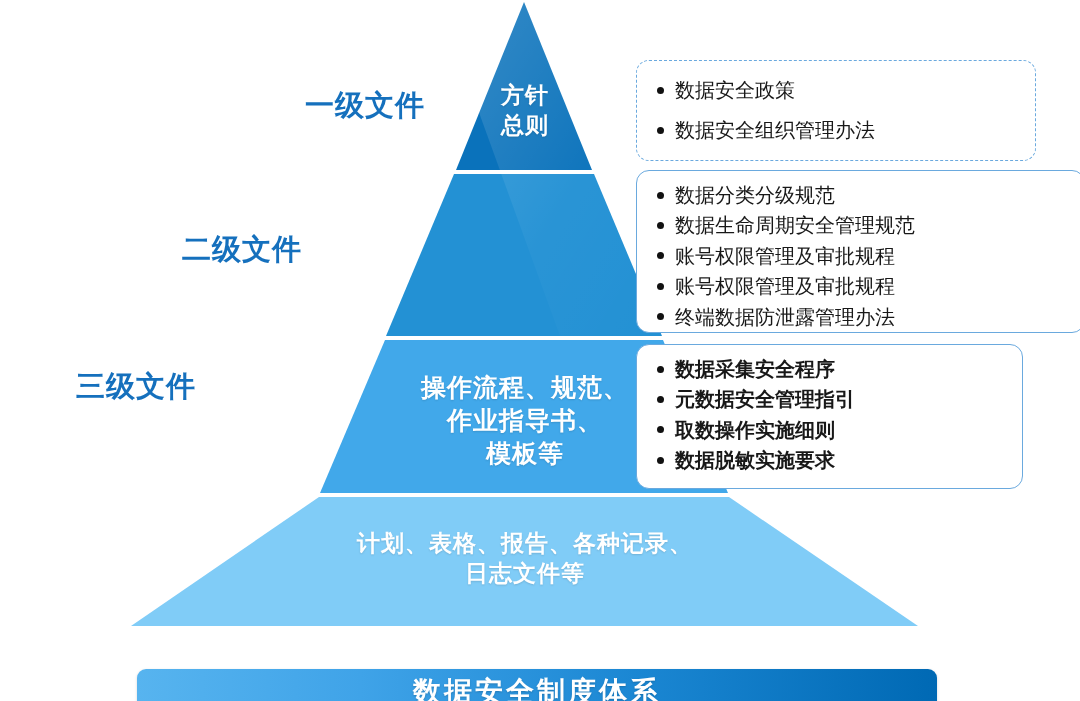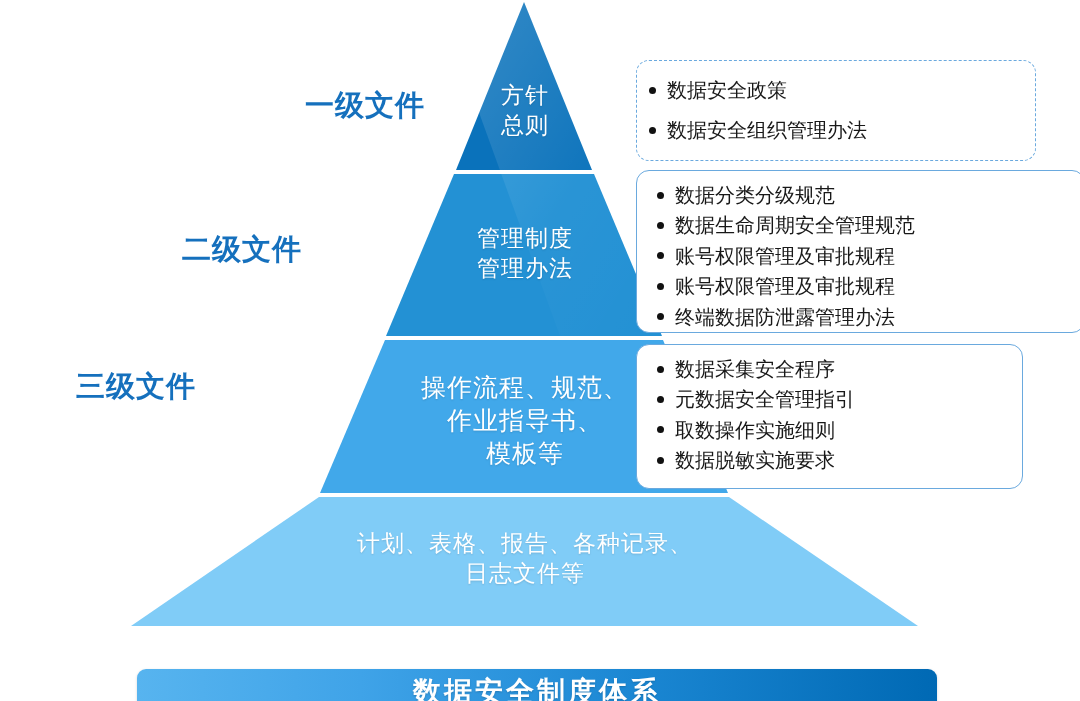--- a/index.html
+++ b/index.html
@@ -32,21 +32,21 @@
     width: 1080px;
     height: 701px;
     pointer-events: none;
   }
 
   
   .pyr-text {
     position: absolute;
     text-align: center;
     color: #ffffff;
-    font-weight: normal;
+    font-weight: bold;
     line-height: 1.32;
     letter-spacing: 1px;
     text-shadow: 0 1px 2px rgba(0,0,0,0.13);
     white-space: pre-line;
   }
   #pyr-text-1 {
     left: 455px; top: 80px; width: 140px;
     font-size: 23px;
   }
   #pyr-text-2 {
@@ -82,23 +82,23 @@
     border-radius: 13px;
     box-sizing: border-box;
     padding: 9px 14px 9px 16px;
   }
   .callout.solid {
     border: 1.6px solid #6aa9de;
   }
   .callout.dashed {
     border: 1.6px dashed #6aa9de;
   }
-  #callout-1 { left: 636px; top: 60px;  width: 400px; height: 101px; padding-left: 8px; }
+  #callout-1 { left: 636px; top: 60px;  width: 400px; height: 101px; }
   #callout-2 { left: 636px; top: 170px; width: 449px; height: 163px; }
-  #callout-3 { left: 636px; top: 344px; width: 387px; height: 145px; }
+  #callout-3 { left: 636px; top: 344px; width: 387px; height: 145px; font-weight: bold; }
 
   .callout ul {
     margin: 0;
     padding: 0;
     list-style: none;
   }
   .callout li {
     position: relative;
     padding-left: 22px;
     color: #181818;
@@ -162,22 +162,20 @@
 
     <polygon points="385,340 663,340 728,493 320,493" fill="#41a8ea"></polygon>
 
     <polygon points="319,497 729,497 918,626 131,626" fill="#80ccf7"></polygon>
 
     <polygon points="524,2 662,336 560,336 460,60" fill="url(#sheen)"></polygon>
   </svg>
 
   <div class="pyr-text" id="pyr-text-1">方针
 总则</div>
-  <div class="pyr-text" id="pyr-text-2">管理制度
-管理办法</div>
   <div class="pyr-text" id="pyr-text-3">操作流程、规范、
 作业指导书、
 模板等</div>
   <div class="pyr-text" id="pyr-text-4">计划、表格、报告、各种记录、
 日志文件等</div>
 
   <div class="tier-label" id="tier-label-0">一级文件</div>
   <div class="tier-label" id="tier-label-1">二级文件</div>
   <div class="tier-label" id="tier-label-2">三级文件</div>
 

